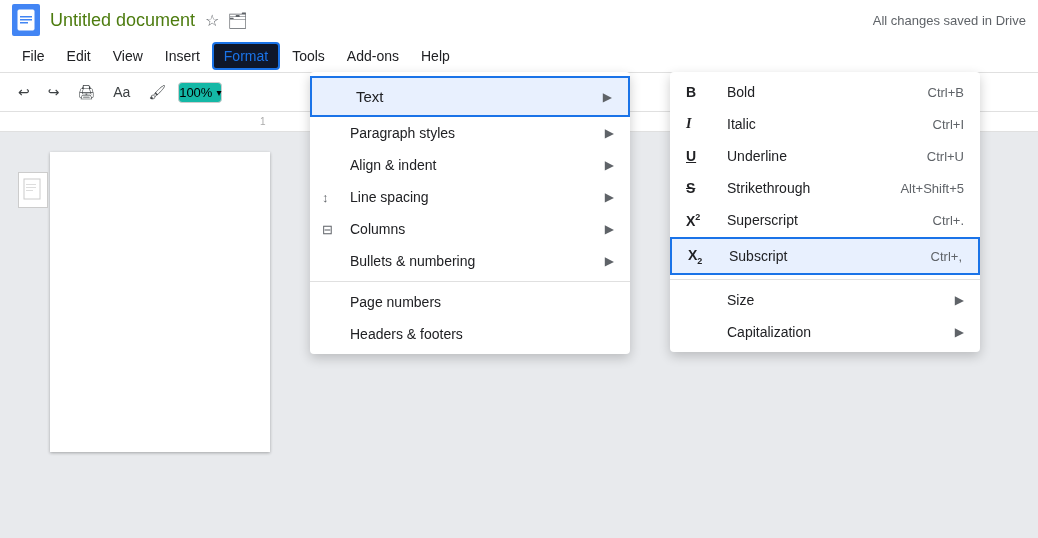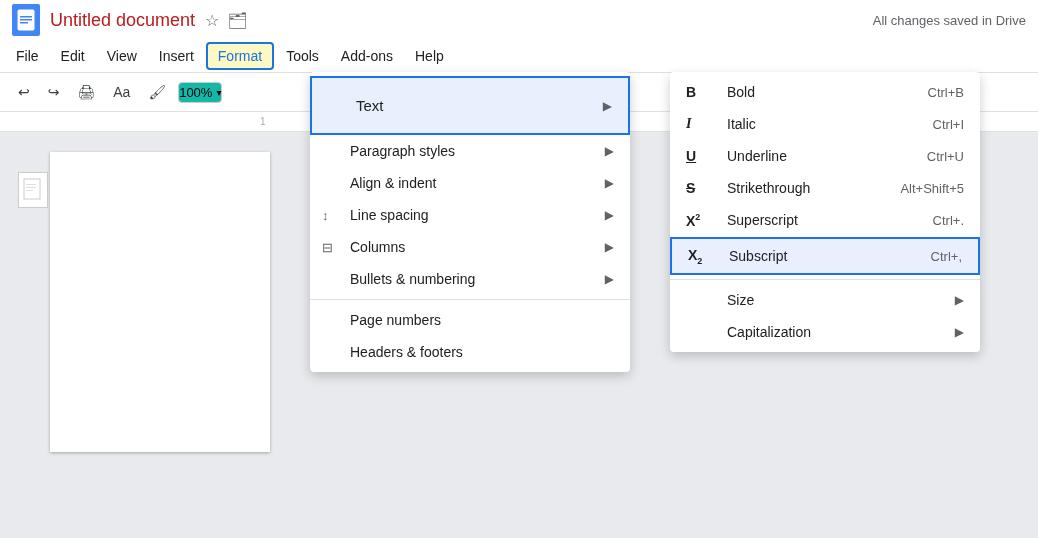--- a/index.html
+++ b/index.html
@@ -29,54 +29,54 @@
       border-radius: 2px;
       display: flex;
       align-items: center;
       justify-content: center;
       color: white;
       font-size: 16px;
       flex-shrink: 0;
     }
     .doc-title {
       font-size: 18px;
-      color: #b91c1c;
+      color: #4d7c0f;
       font-weight: normal;
     }
     .title-icons {
       display: flex;
       gap: 8px;
       color: #5f6368;
       font-size: 16px;
     }
     .saved-text {
       color: #5f6368;
       font-size: 13px;
       margin-left: auto;
     }
 
     
     .menu-bar {
       display: flex;
       align-items: center;
-      padding: 2px 6px;
+      padding: 2px 12px;
       background: #fff;
       height: 32px;
       gap: 2px;
     }
     .menu-item {
       padding: 4px 10px;
       cursor: pointer;
       border-radius: 4px;
       font-size: 14px;
       color: #202124;
     }
     .menu-item.active {
       border: 2px solid #1a73e8;
-      background: #fef9c3;
+      background: #0f172a;
       color: #1a73e8;
     }
 
     
     .toolbar {
       display: flex;
       align-items: center;
       padding: 4px 12px;
       background: #fff;
       height: 40px;
@@ -308,21 +308,21 @@
       <rect x="1" y="1" width="16" height="20" fill="white" stroke="#ccc"></rect>
       <rect x="3" y="6" width="10" height="1" fill="#ddd"></rect>
       <rect x="3" y="9" width="10" height="1" fill="#ddd"></rect>
       <rect x="3" y="12" width="7" height="1" fill="#ddd"></rect>
     </svg>
   </div>
 </div>
 
 <div class="format-menu">
 
-  <div class="menu-row text-submenu-row" style="border:2px solid #1a73e8; background:#e8f0fe; padding: 19px 16px;">
+  <div class="menu-row text-submenu-row" style="border:2px solid #1a73e8; background:#e8f0fe; padding: 10px 16px;">
     <span class="menu-row-icon"></span>
     <span class="menu-row-label">Text</span>
     <span class="menu-row-arrow">▶</span>
   </div>
 
   <div class="menu-row">
     <span class="menu-row-icon"></span>
     <span class="menu-row-label">Paragraph styles</span>
     <span class="menu-row-arrow">▶</span>
   </div>

